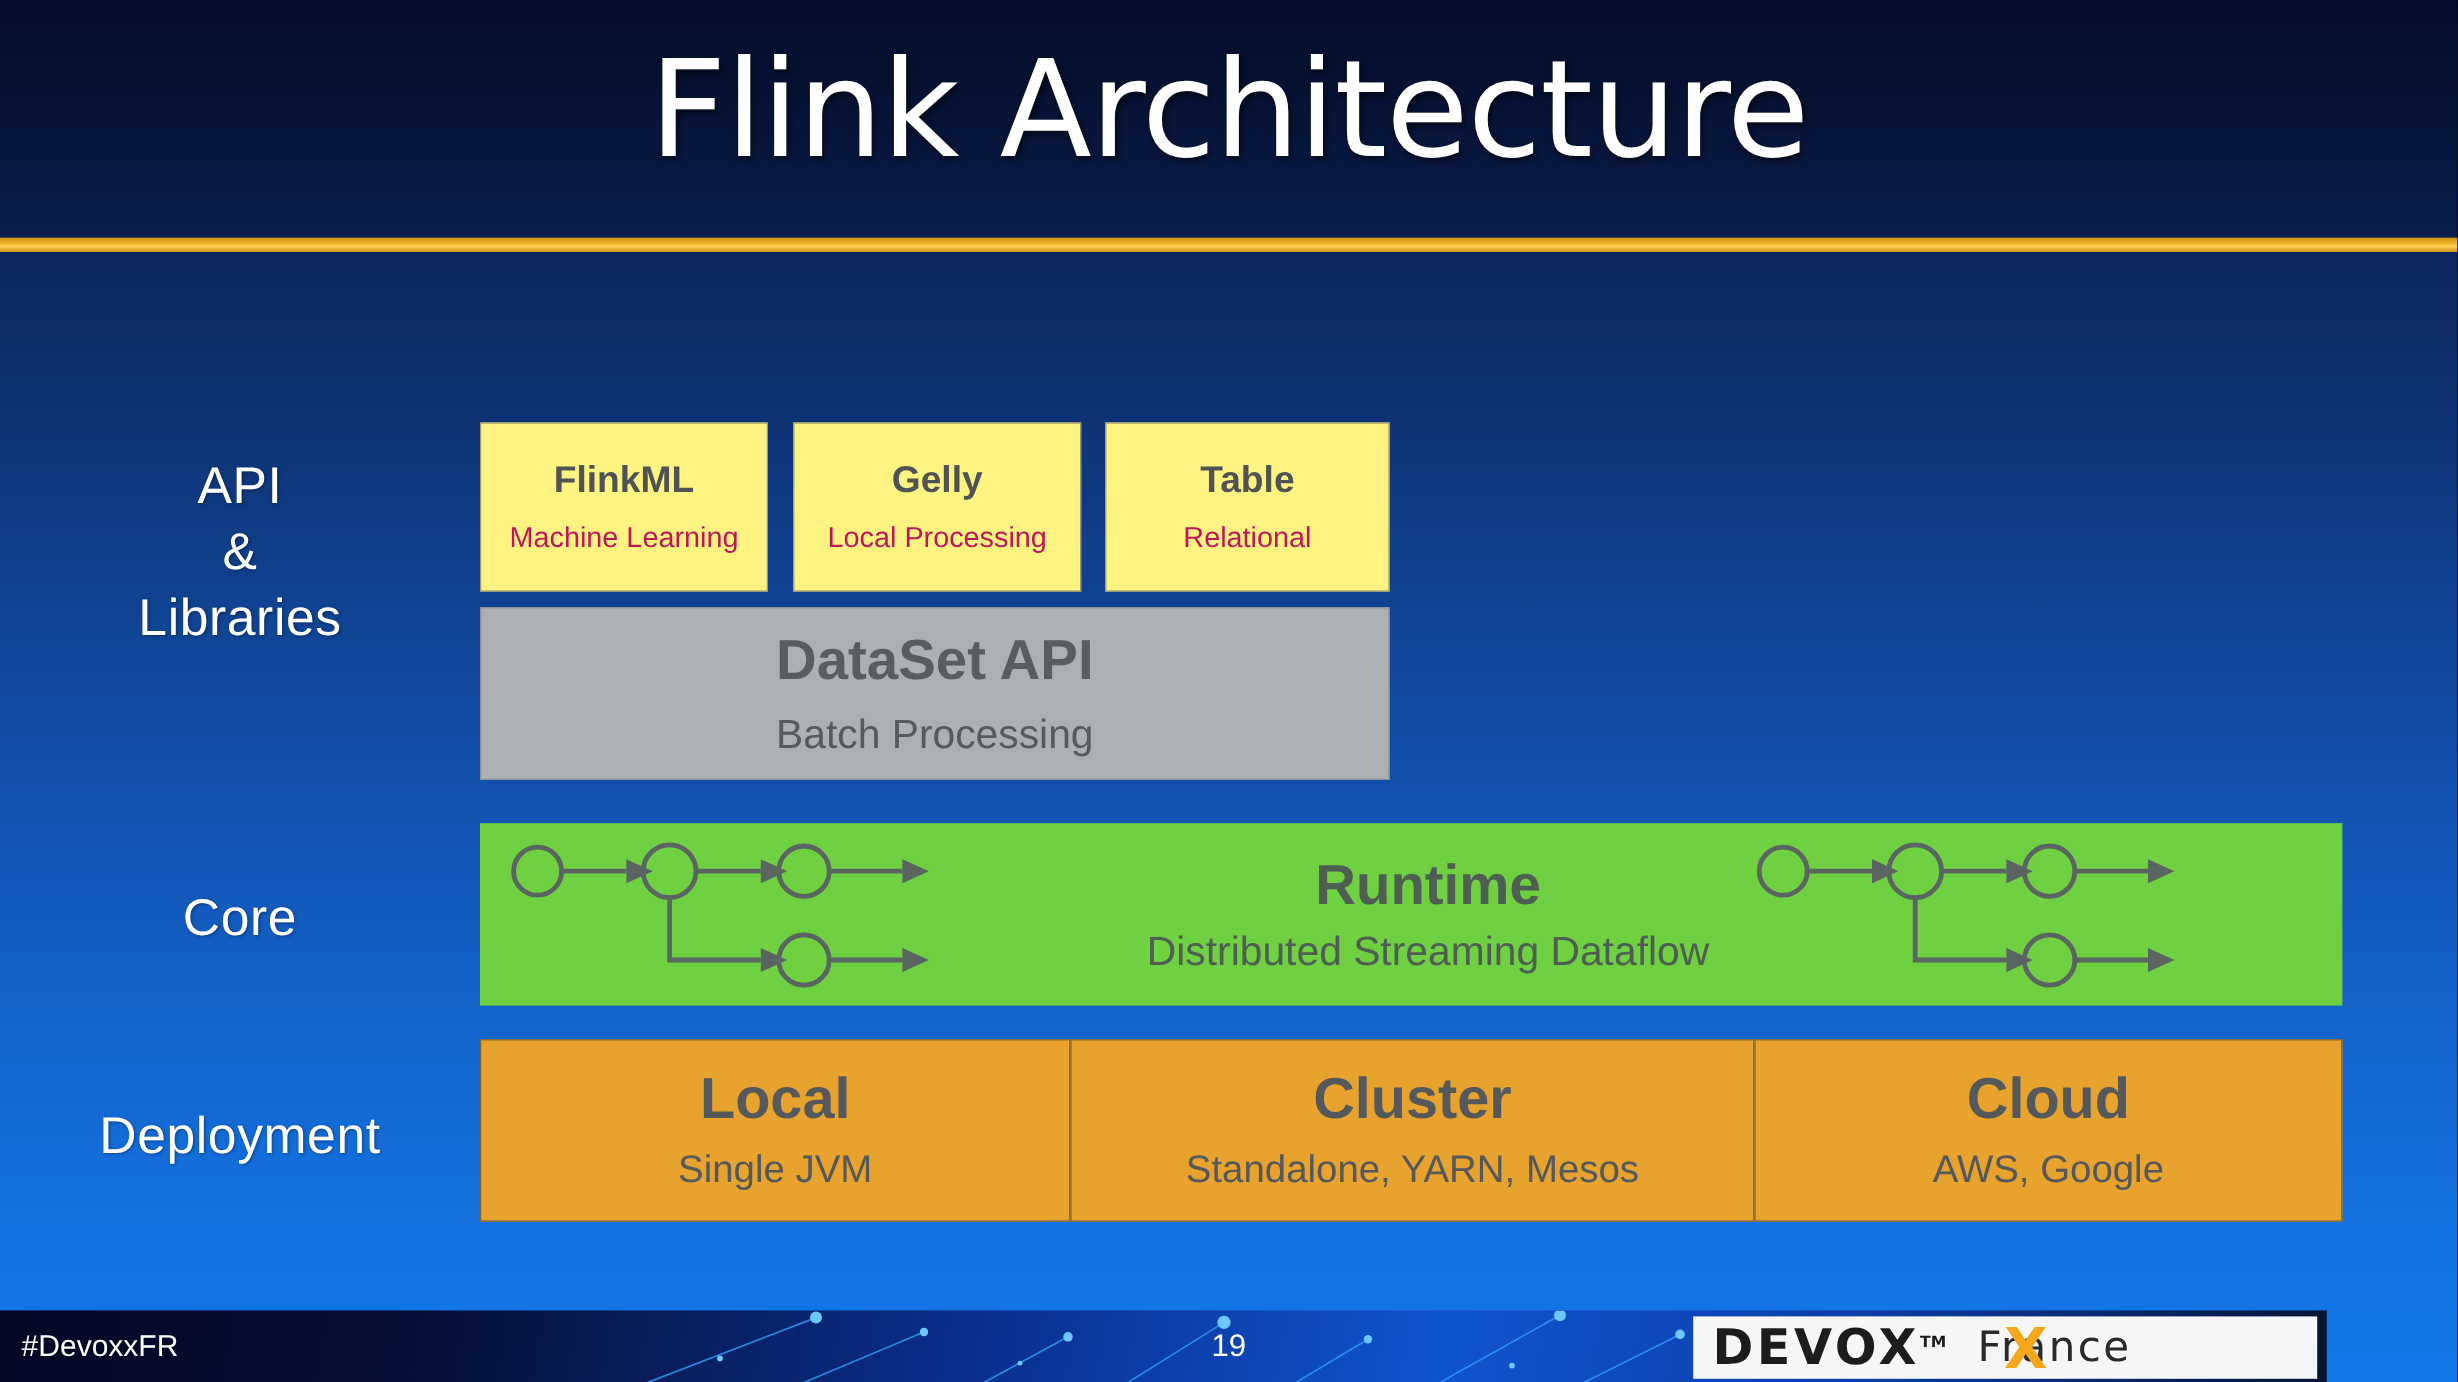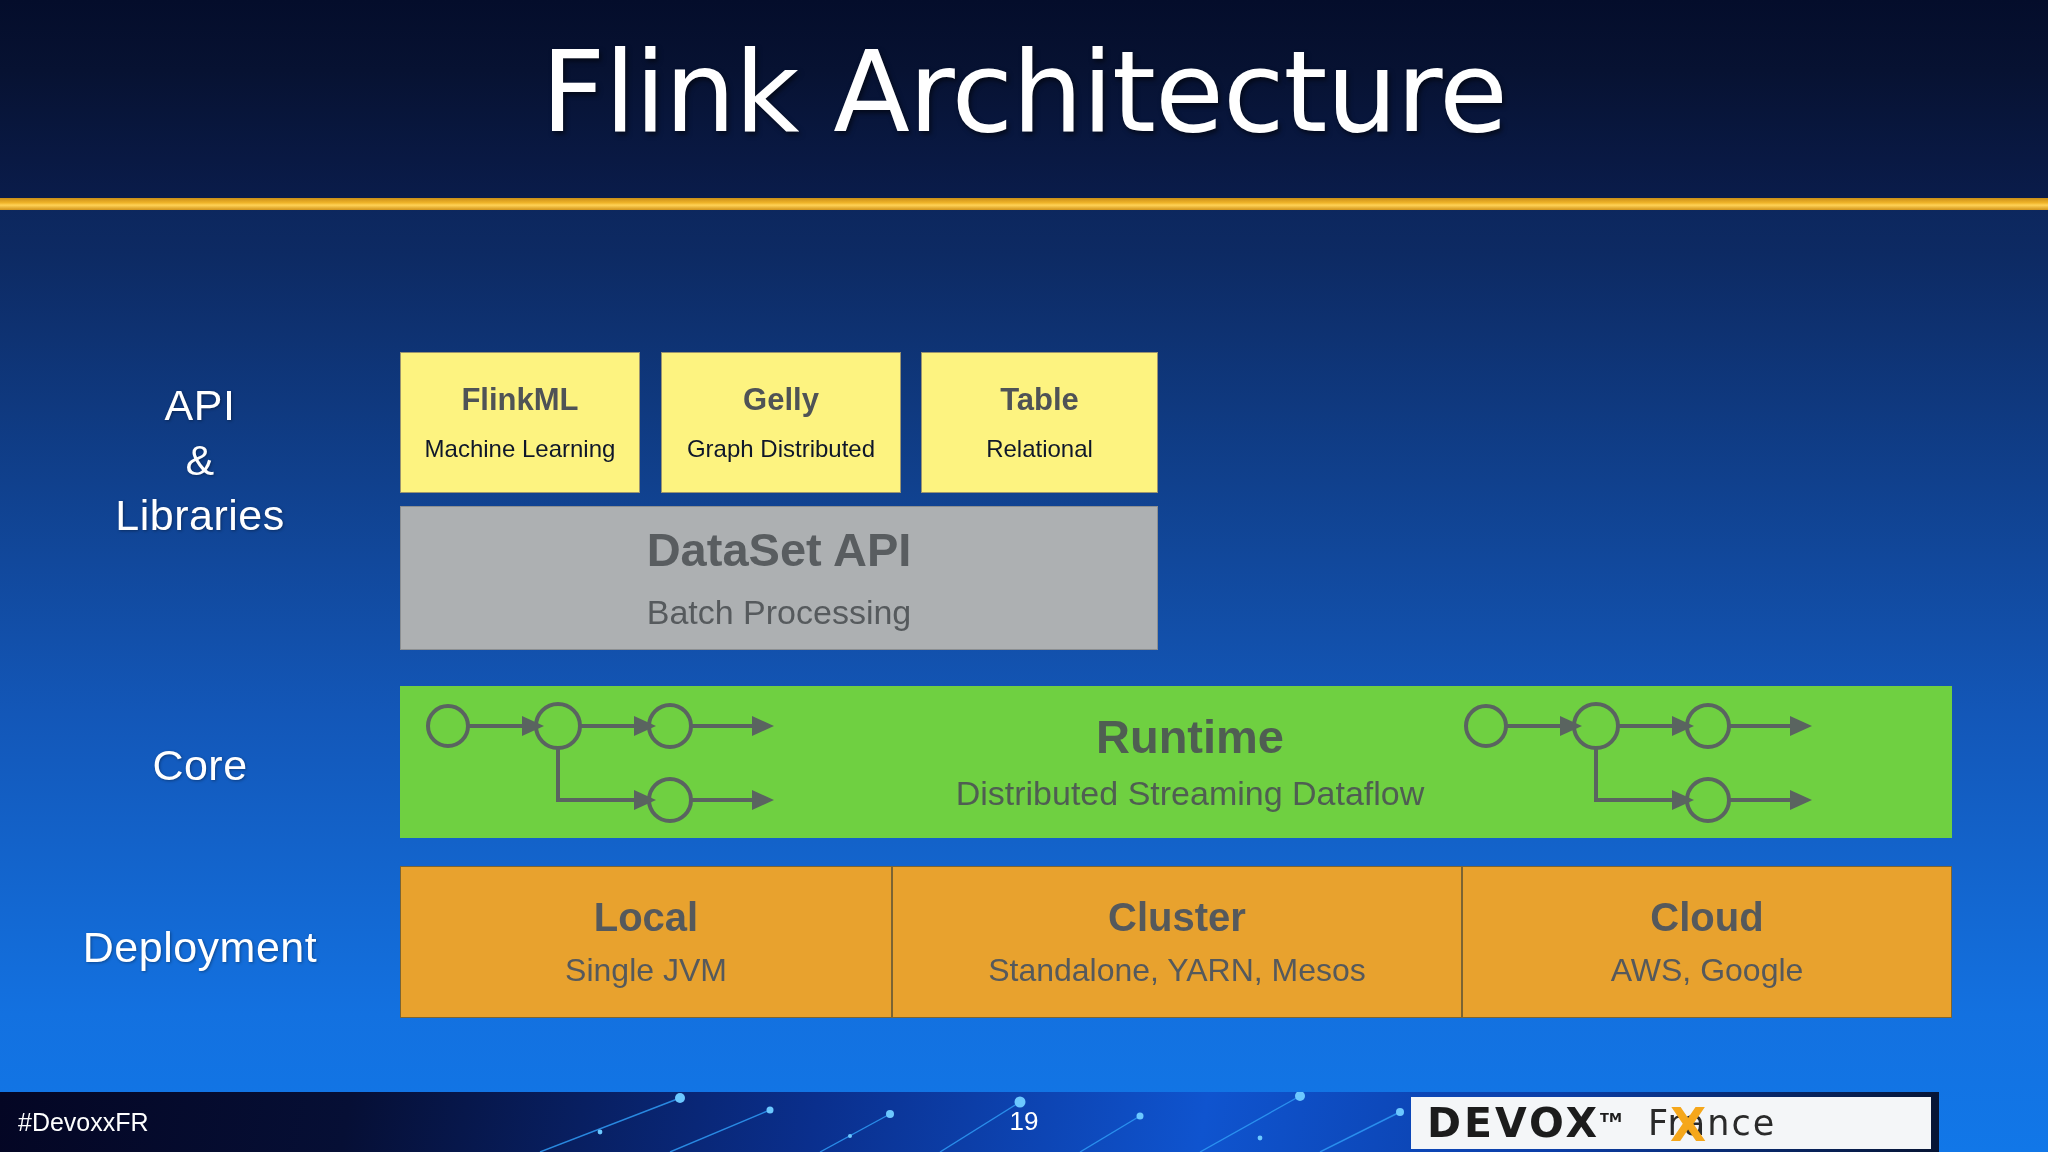--- a/index.html
+++ b/index.html
@@ -89,21 +89,21 @@
   }
 
   
   .api-box {
     background: #fdf380;
     border: 1px solid #9a9470;
     top: 352px;
     height: 141px;
   }
   .api-box .b-title { font-size: 31px; margin-bottom: 20px; color: #4f5356; }
-  .api-box .b-sub   { font-size: 24px; color: #0f172a; }
+  .api-box .b-sub   { font-size: 24px; color: #be185d; }
 
   #box-flinkml { left: 400px; width: 240px; }
   #box-gelly   { left: 661px; width: 240px; }
   #box-table   { left: 921px; width: 237px; }
 
   
   #box-dataset {
     background: #adb0b2;
     border: 1px solid #8c8f91;
     left: 400px;
@@ -143,21 +143,21 @@
   #dataflow-left  { left: 422px; }
   #dataflow-right { left: 1460px; }
 
   
   .depl-box {
     background: #e8a22e;
     border: 1px solid #7b6433;
     top: 866px;
     height: 152px;
   }
-  .depl-box .b-title { font-size: 40px; margin-bottom: 16px; color: #55595c; }
+  .depl-box .b-title { font-size: 48px; margin-bottom: 16px; color: #55595c; }
   .depl-box .b-sub   { font-size: 32px; color: #55595c; }
 
   #box-local   { left: 400px;  width: 492px; }
   #box-cluster { left: 892px;  width: 570px; }
   #box-cloud   { left: 1462px; width: 490px; }
 
   
   .footer {
     position: absolute;
     left: 0;
@@ -252,21 +252,21 @@
   <div class="side-label" id="label-core">Core</div>
   <div class="side-label" id="label-depl">Deployment</div>
 
   <div class="arch-box api-box" id="box-flinkml">
     <div class="b-title">FlinkML</div>
     <div class="b-sub">Machine Learning</div>
   </div>
 
   <div class="arch-box api-box" id="box-gelly">
     <div class="b-title">Gelly</div>
-    <div class="b-sub">Graph Distributed</div>
+    <div class="b-sub">Local Processing</div>
   </div>
 
   <div class="arch-box api-box" id="box-table">
     <div class="b-title">Table</div>
     <div class="b-sub">Relational</div>
   </div>
 
   <div class="arch-box" id="box-dataset">
     <div class="b-title">DataSet API</div>
     <div class="b-sub">Batch Processing</div>

